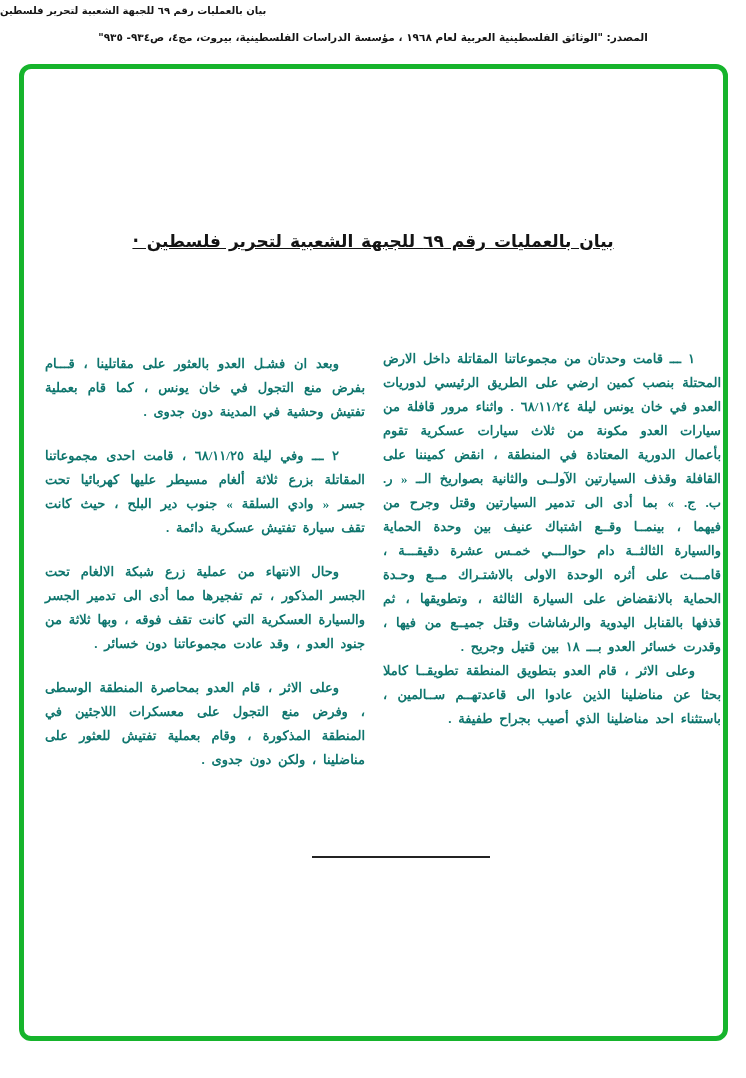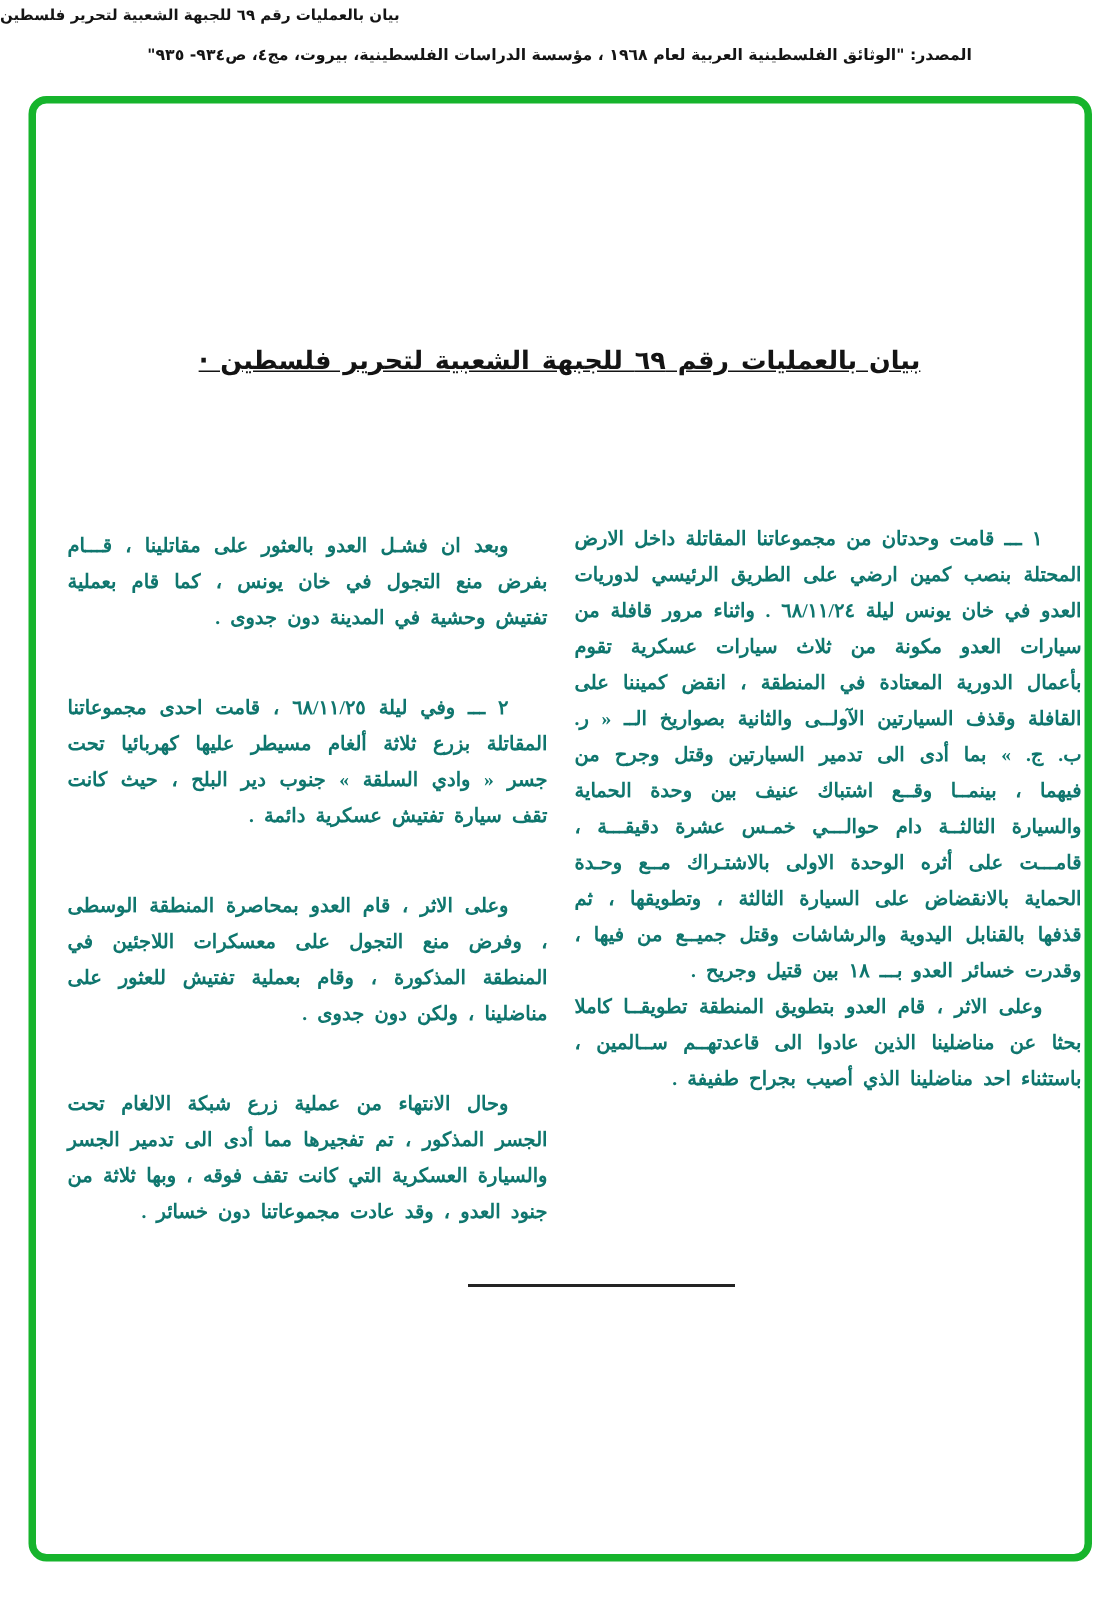--- a/index.html
+++ b/index.html
@@ -62,21 +62,21 @@
     font-size: 13px; font-weight: 700;
     line-height: 24px;
     word-spacing: 3.5px;
     color: #0f766e;
     font-family: Liberation Serif, serif;
   }
   .col p { text-indent: 26px; }
   .col-right { left: 383px; top: 347px; width: 338px; }
   .col-left  { left: 45px;  top: 352px; width: 320px; }
   .col-right p + p { }
-  .col-left  p + p { margin-top: 36px; }
+  .col-left  p + p { margin-top: 20px; }
 
   .divider {
     position: absolute; left: 312px; top: 856px;
     width: 178px; height: 2px;
     background: #232323;
   }
 </style>
 </head>
 <body>
 
@@ -92,19 +92,19 @@
 
 
   <div class="col col-right">
     <p>١ ـــ قامت وحدتان من مجموعاتنا المقاتلة داخل الارض المحتلة بنصب كمين ارضي على الطريق الرئيسي لدوريات العدو في خان يونس ليلة ٦٨/١١/٢٤ . واثناء مرور قافلة من سيارات العدو مكونة من ثلاث سيارات عسكرية تقوم بأعمال الدورية المعتادة في المنطقة ، انقض كميننا على القافلة وقذف السيارتين الآولــى والثانية بصواريخ الــ « ر. ب. ج. » بما أدى الى تدمير السيارتين وقتل وجرح من فيهما ، بينمــا وقــع اشتباك عنيف بين وحدة الحماية والسيارة الثالثــة دام حوالـــي خمـس عشرة دقيقـــة ، قامـــت على أثره الوحدة الاولى بالاشتـراك مــع وحـدة الحماية بالانقضاض على السيارة الثالثة ، وتطويقها ، ثم قذفها بالقنابل اليدوية والرشاشات وقتل جميــع من فيها ، وقدرت خسائر العدو بـــ ١٨ بين قتيل وجريح .</p>
     <p>وعلى الاثر ، قام العدو بتطويق المنطقة تطويقــا كاملا بحثا عن مناضلينا الذين عادوا الى قاعدتهــم ســالمين ، باستثناء احد مناضلينا الذي أصيب بجراح طفيفة .</p>
   </div>
 
   <div class="col col-left">
     <p>وبعد ان فشـل العدو بالعثور على مقاتلينا ، قـــام بفرض منع التجول في خان يونس ، كما قام بعملية تفتيش وحشية في المدينة دون جدوى .</p>
     <p>٢ ـــ وفي ليلة ٦٨/١١/٢٥ ، قامت احدى مجموعاتنا المقاتلة بزرع ثلاثة ألغام مسيطر عليها كهربائيا تحت جسر « وادي السلقة » جنوب دير البلح ، حيث كانت تقف سيارة تفتيش عسكرية دائمة .</p>
+    <p>وحال الانتهاء من عملية زرع شبكة الالغام تحت الجسر المذكور ، تم تفجيرها مما أدى الى تدمير الجسر والسيارة العسكرية التي كانت تقف فوقه ، وبها ثلاثة من جنود العدو ، وقد عادت مجموعاتنا دون خسائر .</p>
     <p>وعلى الاثر ، قام العدو بمحاصرة المنطقة الوسطى ، وفرض منع التجول على معسكرات اللاجئين في المنطقة المذكورة ، وقام بعملية تفتيش للعثور على مناضلينا ، ولكن دون جدوى .</p>
-    <p>وحال الانتهاء من عملية زرع شبكة الالغام تحت الجسر المذكور ، تم تفجيرها مما أدى الى تدمير الجسر والسيارة العسكرية التي كانت تقف فوقه ، وبها ثلاثة من جنود العدو ، وقد عادت مجموعاتنا دون خسائر .</p>
   </div>
 
   <div class="divider"></div>
 
 </div>
 
 </body></html>

